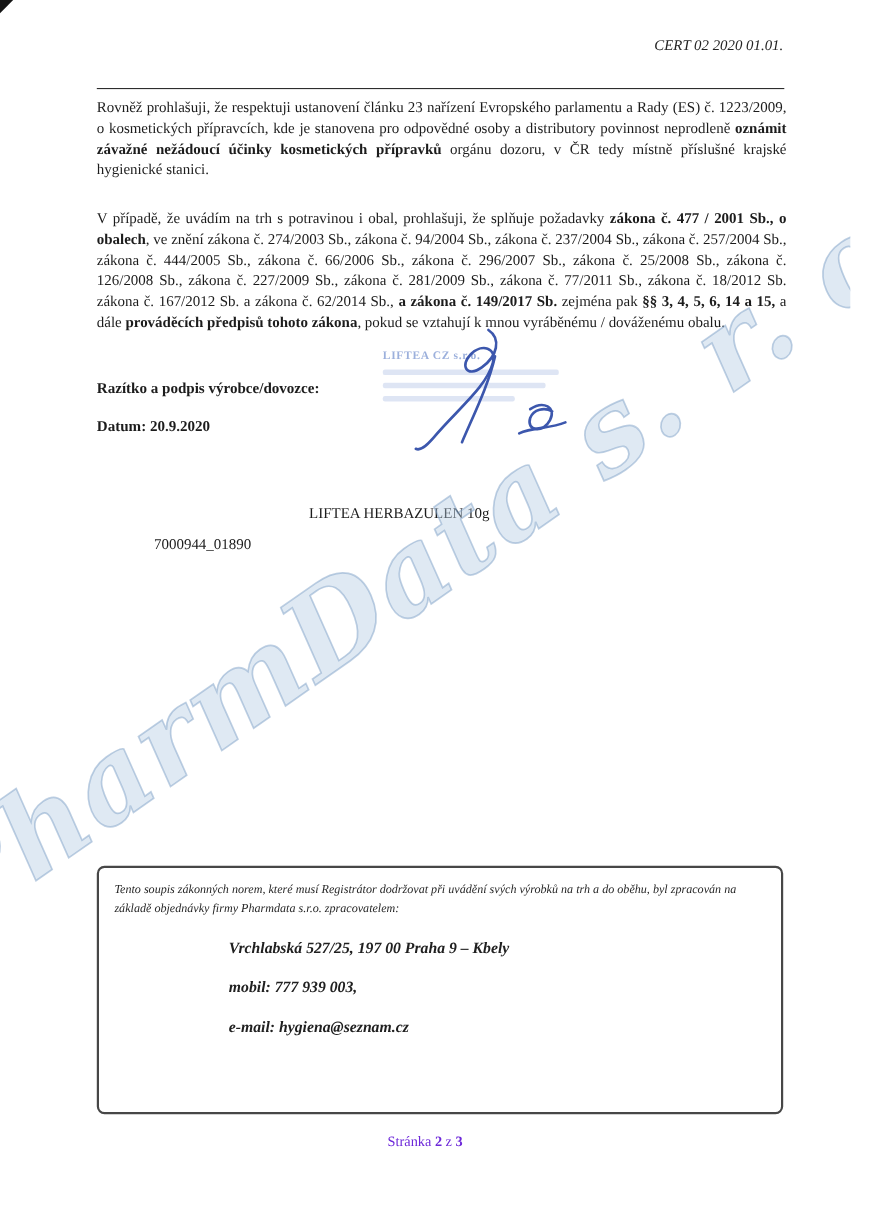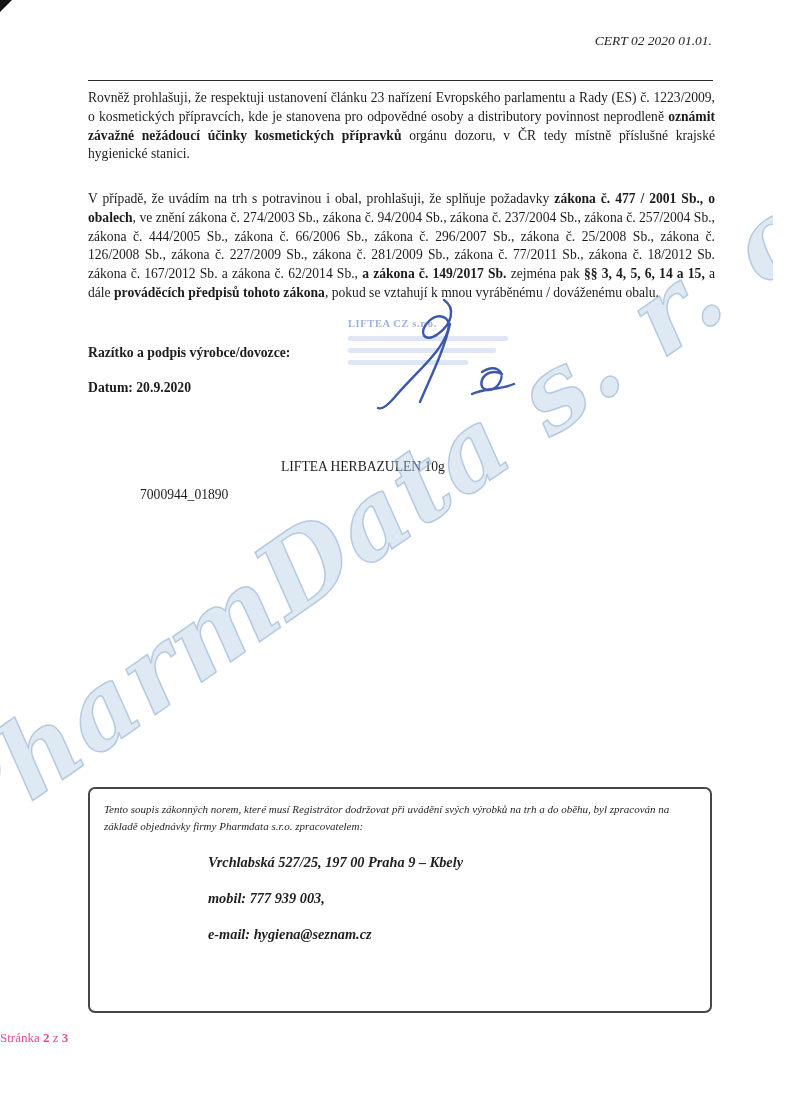--- a/index.html
+++ b/index.html
@@ -56,21 +56,21 @@
   .note-box{
     position:absolute;left:88px;top:787px;width:624px;height:226px;
     box-sizing:border-box;border:2px solid #474747;border-radius:7px;
     padding:10px 14px;font-style:italic;z-index:1;background:transparent;
   }
   .note-intro{margin:2px 0 0 0;font-size:11px;line-height:1.55;color:#262626;}
   .note-line{margin:19px 0 0 104px;font-weight:bold;font-size:14.3px;color:#202020;}
   .note-line.first{margin-top:15px;}
   .page-footer{
     position:absolute;top:1030px;left:0;width:100%;
-    text-align:left;font-size:13px;color:#ec4899;z-index:1;
+    text-align:center;font-size:13px;color:#6d28d9;z-index:1;
   }
   .page-footer .bold{font-weight:bold;}
 </style>
 </head>
 <body>
 
 <div class="page">
 
   <div class="corner-artifact"></div>
 

